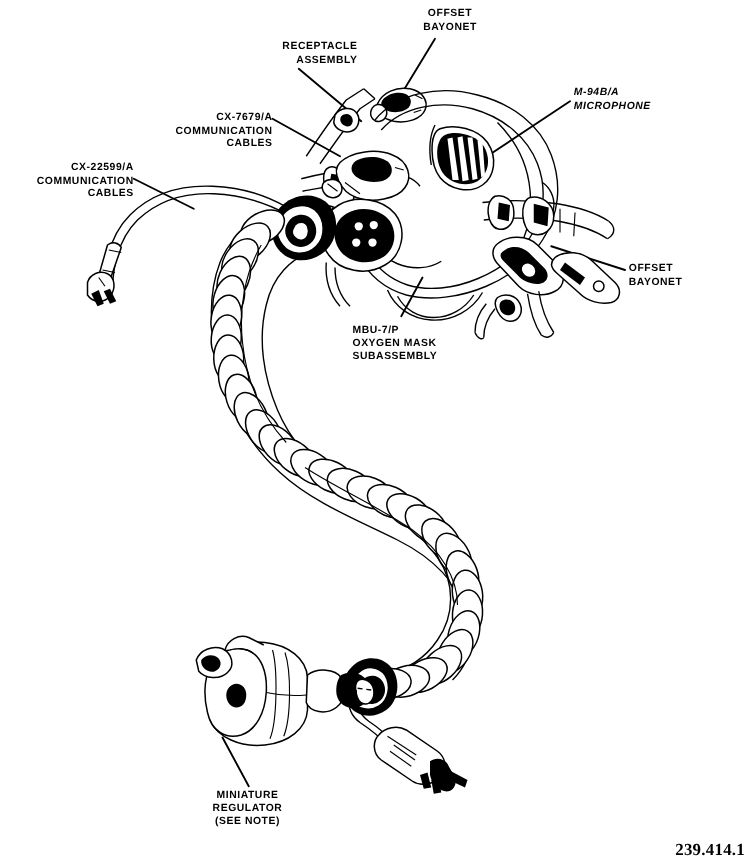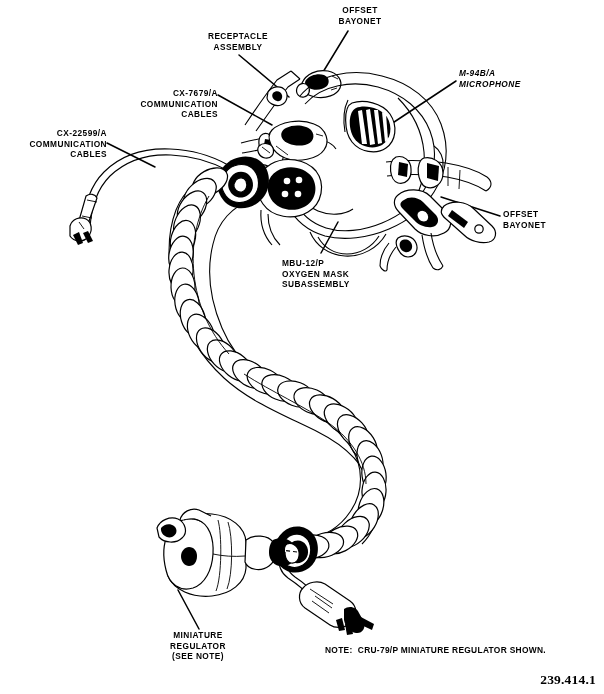--- a/index.html
+++ b/index.html
@@ -381,36 +381,35 @@
   </svg>
 
   <div class="callout ta-right" style="left:2px; top:128px; width:105px;">CX-22599/A
 COMMUNICATION
 CABLES</div>
 
   <div class="callout ta-right" style="left:104px; top:88px; width:114px;">CX-7679/A
 COMMUNICATION
 CABLES</div>
 
-  <div class="callout ta-center" style="left:190px; top:31px; width:96px;">RECEPTACLE
+  <div class="callout ta-center" style="left:190px; top:31px; width:96px;text-align:right;">RECEPTACLE
 ASSEMBLY</div>
 
   <div class="callout ta-center" style="left:330px; top:5px; width:60px;">OFFSET
 BAYONET</div>
 
   <div class="callout ta-left" style="left:459px; top:68px; width:100px;font-style:italic;">M-94B/A
 MICROPHONE</div>
 
   <div class="callout ta-left" style="left:503px; top:209px; width:80px;">OFFSET
 BAYONET</div>
 
-  <div class="callout ta-left" style="left:282px; top:258px; width:106px;">MBU-12/P
+  <div class="callout ta-left" style="left:282px; top:258px; width:106px;">MBU-7/P
 OXYGEN MASK
 SUBASSEMBLY</div>
 
   <div class="callout ta-center" style="left:152px; top:630px; width:92px;">MINIATURE
 REGULATOR
 (SEE NOTE)</div>
 
-  <div id="note">NOTE:  CRU-79/P MINIATURE REGULATOR SHOWN.</div>
   <div id="figno">239.414.1</div>
 
 </div>
 
 </body></html>

